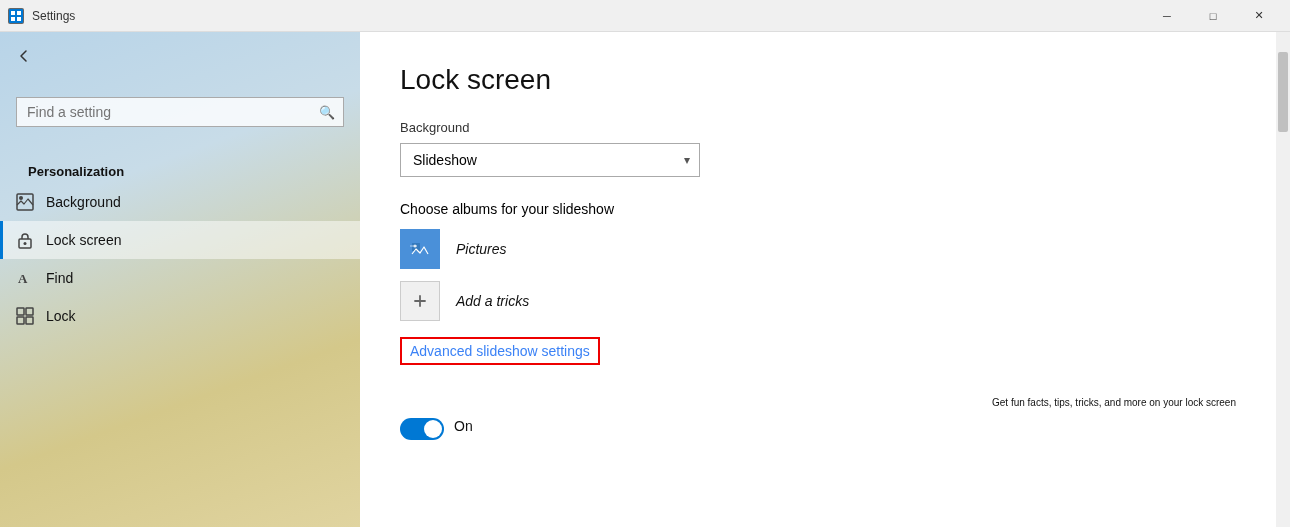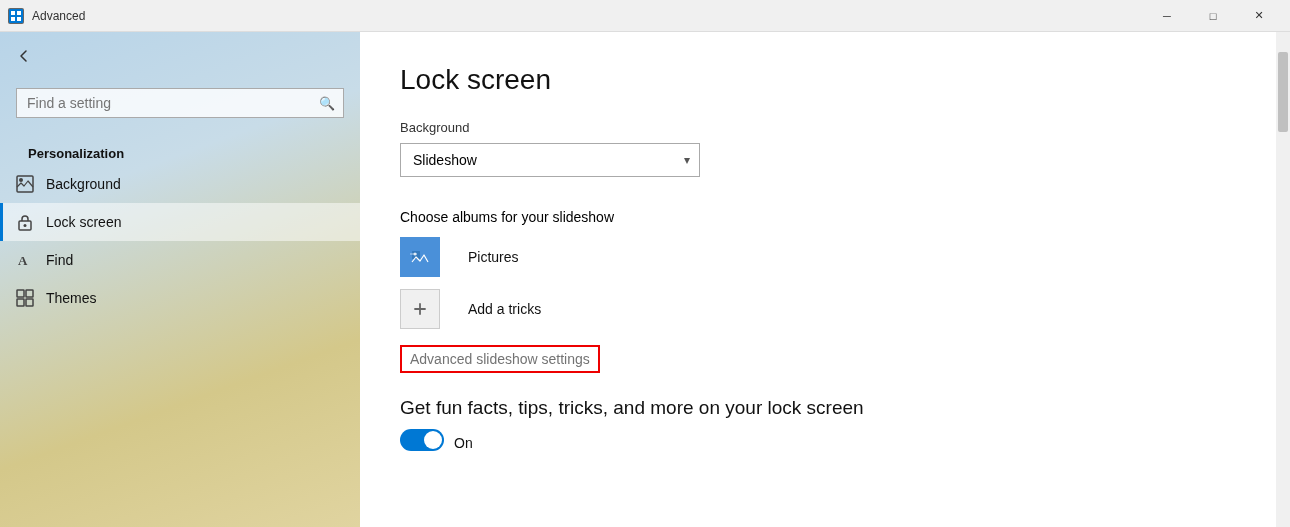--- a/index.html
+++ b/index.html
@@ -64,21 +64,21 @@
       padding: 8px 16px;
       cursor: pointer;
       background: transparent;
       border: none;
       font-size: 14px;
       color: #333;
       gap: 12px;
     }
 
     .sidebar-search {
-      margin: 16px 16px;
+      margin: 25px 16px;
       position: relative;
     }
     .sidebar-search input {
       width: 100%;
       padding: 6px 32px 6px 10px;
       border: 1px solid #aaa;
       background: rgba(255,255,255,0.8);
       font-size: 14px;
       outline: none;
     }
@@ -135,21 +135,21 @@
 
     .section-label {
       font-size: 13px;
       color: #333;
       margin-bottom: 8px;
     }
 
     .dropdown-wrapper {
       position: relative;
       width: 300px;
-      margin-bottom: 32px;
+      margin-bottom: 24px;
     }
     .dropdown-select {
       width: 100%;
       padding: 8px 40px 8px 12px;
       border: 1px solid #aaa;
       background: white;
       font-size: 14px;
       appearance: none;
       cursor: pointer;
       outline: none;
@@ -165,60 +165,62 @@
 
     .subsection-label {
       font-size: 14px;
       color: #000000;
       margin-bottom: 12px;
     }
 
     .album-item {
       display: flex;
       align-items: center;
-      gap: 28px;
+      gap: 16px;
       margin-bottom: 12px;
       cursor: pointer;
+      font-style: italic;
     }
     .album-thumb {
       width: 40px; height: 40px;
       display: flex; align-items: center; justify-content: center;
       background: #4a90d9;
       flex-shrink: 0;
     }
     .album-thumb.add {
       background: #f0f0f0;
       border: 1px solid #ccc;
     }
     .album-name {
       font-size: 14px;
       color: #111;
     }
 
     .advanced-link {
       display: inline-block;
       font-size: 14px;
-      color: #737373;
+      color: #3b82f6;
       border: 2px solid #e00;
       padding: 4px 8px;
-      margin-bottom: 8px;
+      margin-bottom: 16px;
       text-decoration: none;
       cursor: pointer;
     }
 
     .fun-facts-label {
-      font-size: 19px;
+      font-size: 10px;
       color: #111;
       margin-bottom: 10px;
+      text-align: right;
     }
 
     
     .toggle-row {
       display: flex;
-      align-items: flex-end;
+      align-items: flex-start;
       gap: 10px;
     }
     .toggle {
       width: 44px; height: 22px;
       background: #0078d4;
       border-radius: 11px;
       position: relative;
       cursor: pointer;
       flex-shrink: 0;
     }
@@ -260,21 +262,21 @@
 <div class="titlebar">
   <div class="titlebar-icon">
     <svg width="16" height="16" viewBox="0 0 16 16">
       <rect x="1" y="1" width="14" height="14" rx="1" fill="#0078d4"></rect>
       <rect x="3" y="3" width="4" height="4" fill="white"></rect>
       <rect x="9" y="3" width="4" height="4" fill="white"></rect>
       <rect x="3" y="9" width="4" height="4" fill="white"></rect>
       <rect x="9" y="9" width="4" height="4" fill="white"></rect>
     </svg>
   </div>
-  <span class="titlebar-title">Advanced</span>
+  <span class="titlebar-title">Settings</span>
   <div class="titlebar-controls">
     <button class="titlebar-btn">─</button>
     <button class="titlebar-btn">□</button>
     <button class="titlebar-btn close">✕</button>
   </div>
 </div>
 
 <div class="app-body">
 
   <div class="sidebar">
@@ -329,21 +331,21 @@
 
     <div class="sidebar-item">
       <span class="item-icon">
         <svg width="18" height="18" viewBox="0 0 18 18" fill="none">
           <rect x="1" y="1" width="7" height="7" rx="0.5" stroke="#444" stroke-width="1.5" fill="none"></rect>
           <rect x="10" y="1" width="7" height="7" rx="0.5" stroke="#444" stroke-width="1.5" fill="none"></rect>
           <rect x="1" y="10" width="7" height="7" rx="0.5" stroke="#444" stroke-width="1.5" fill="none"></rect>
           <rect x="10" y="10" width="7" height="7" rx="0.5" stroke="#444" stroke-width="1.5" fill="none"></rect>
         </svg>
       </span>
-      <span>Themes</span>
+      <span>Lock</span>
     </div>
 
   </div>
 
   <div class="content">
 
     <h1 class="page-title">Lock screen</h1>
 
     <div class="section-label">Background</div>
 

